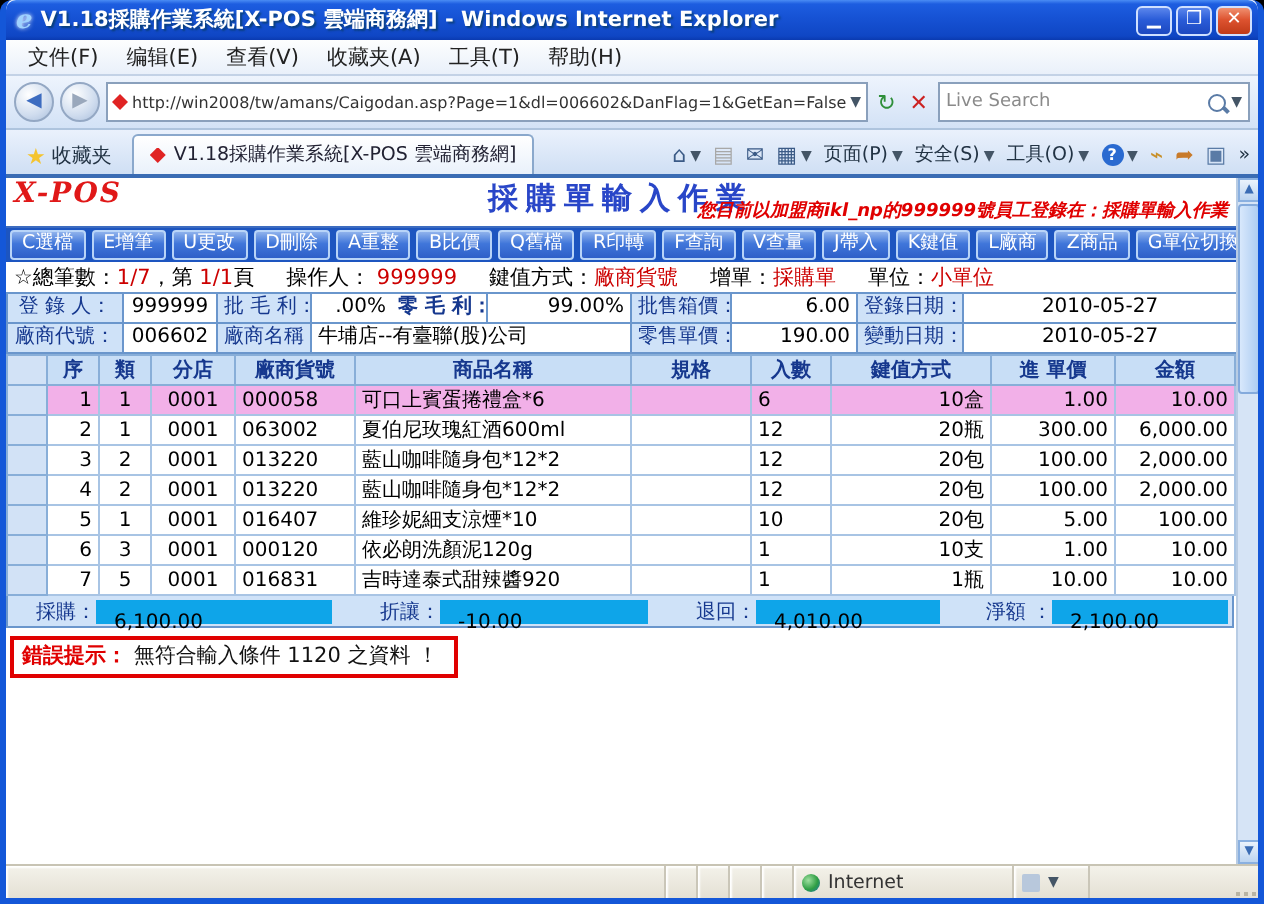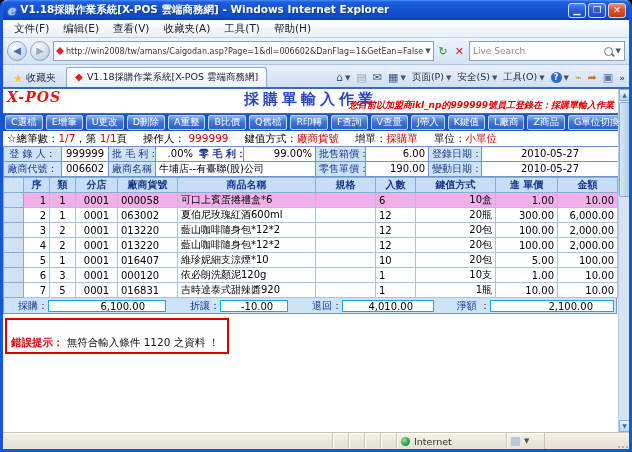--- a/index.html
+++ b/index.html
@@ -102,25 +102,25 @@
   #po-table tr.selected td{background:#f2b0e8;}
   #po-table tr.selected td.g{background:#d2e2f6;}
   #po-table td:nth-child(2){text-align:right;}
   #po-table td:nth-child(3){text-align:center;}
   #po-table td:nth-child(4){text-align:center;}
   #po-table td:nth-child(9),#po-table td:nth-child(10),#po-table td:nth-child(11){text-align:right;}
   
   .summary{width:614px;box-sizing:border-box;height:16px;background:#cfe2f8;
     border:1px solid #6a96cc;border-top:none;display:flex;align-items:center;font-size:10px;}
   .slabel{color:#16388e;text-align:right;white-space:nowrap;}
-  .sval{background:#fff;border:1px solid #0ea5e9;height:12px;line-height:12px;
-    text-align:right;padding:0 20px;box-sizing:border-box;color:#000;}
+  .sval{background:#fff;border:6px solid #0ea5e9;height:12px;line-height:12px;
+    text-align:left;padding:0 3px;box-sizing:border-box;color:#000;}
   
   .errbox{display:inline-block;margin:4px 0 0 2px;border:2px solid #e00000;
-    padding:16px 8px 2px 4px;font-size:10.5px;white-space:nowrap;}
+    padding:1px 8px 2px 4px;font-size:10.5px;white-space:nowrap;}
   .errlabel{color:#e00000;font-weight:bold;}
   .errmsg{color:#111;}
   
   .vscroll{position:absolute;right:0;top:0;bottom:0;width:11px;background:#d6e4f6;
     border-left:1px solid #b8cce4;box-sizing:border-box;}
   .sarrow{position:absolute;left:0;width:11px;height:12px;background:linear-gradient(180deg,#eaf2fc,#bcd4f0);
     border:1px solid #8ab0e0;box-sizing:border-box;color:#3a6cb4;font-size:6px;
     text-align:center;line-height:10px;cursor:pointer;}
   .sarrow.up{top:0;}
   .sarrow.down{bottom:0;}
@@ -405,21 +405,21 @@
               <td>10.00</td>
               <td>10.00</td>
             </tr>
           </tbody>
       </table>
 
       <div class="summary">
         <span class="slabel" style="width:44px;">採購：</span>
         <span class="sval" style="width:118px;">6,100.00</span>
         <span class="slabel" style="width:54px;">折讓：</span>
-        <span class="sval" style="width:68px;">-10.00</span>
+        <span class="sval" style="width:104px;">-10.00</span>
         <span class="slabel" style="width:54px;">退回：</span>
         <span class="sval" style="width:92px;">4,010.00</span>
         <span class="slabel" style="width:56px;">淨額 ：</span>
         <span class="sval" style="flex:1;margin-right:2px;">2,100.00</span>
       </div>
 
       <div class="errbox">
         <span class="errlabel">錯誤提示：</span>
         <span class="errmsg">無符合輸入條件 1120 之資料 ！</span>
       </div>

